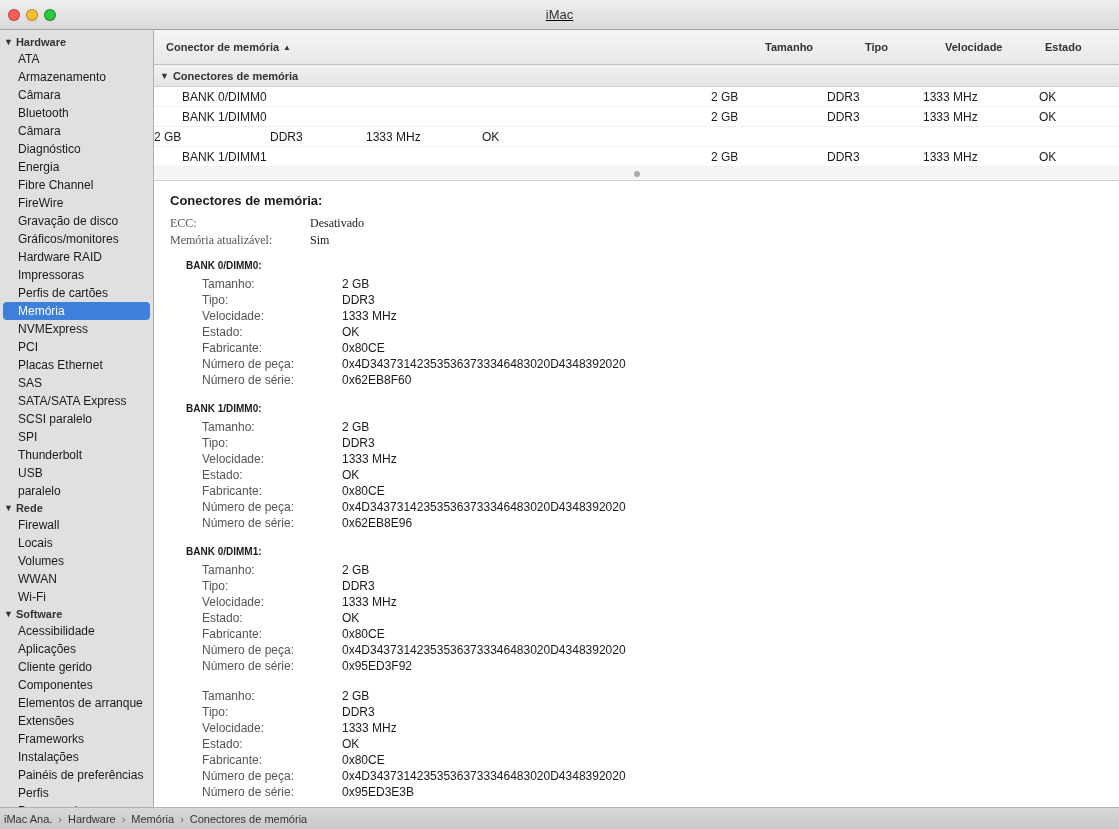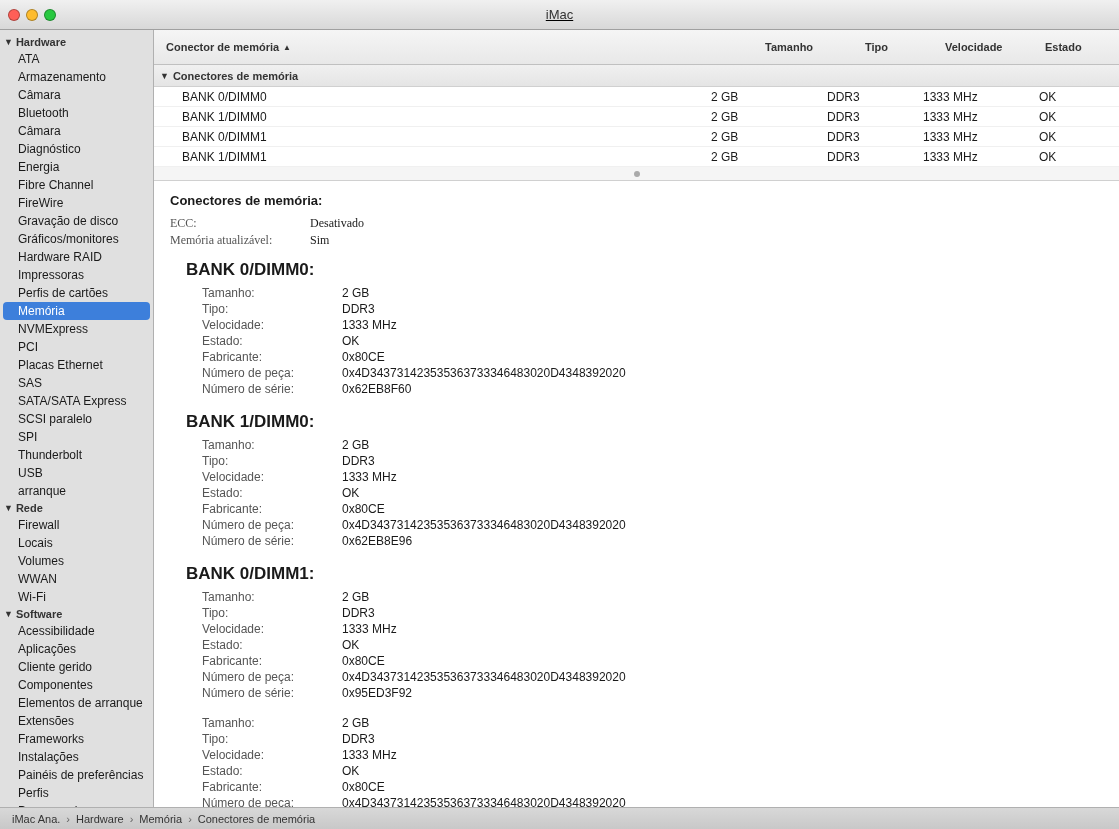--- a/index.html
+++ b/index.html
@@ -183,21 +183,21 @@
       color: #555;
       min-width: 140px;
     }
     .detail-meta-value {
       color: #1a1a1a;
     }
     .bank-section {
       margin-bottom: 16px;
     }
     .bank-title {
-      font-size: 17px;
+      font-size: 10px;
       font-weight: 700;
       color: #1a1a1a;
       margin-bottom: 6px;
       margin-left: 16px;
     }
     .bank-fields {
       margin-left: 32px;
     }
     .bank-field-row {
       display: flex;
@@ -210,21 +210,21 @@
     }
     .bank-field-value {
       color: #1a1a1a;
     }
     .status-bar {
       background: linear-gradient(to bottom, #d8d8d8, #c8c8c8);
       border-top: 1px solid #b0b0b0;
       height: 22px;
       display: flex;
       align-items: center;
-      padding: 0 12px;
+      padding: 0 4px;
       font-size: 11px;
       color: #333;
       flex-shrink: 0;
     }
     .breadcrumb-item {
       display: flex;
       align-items: center;
       gap: 4px;
     }
     .breadcrumb-sep {
@@ -271,21 +271,21 @@
         <div class="sidebar-item selected">Memória</div>
         <div class="sidebar-item">NVMExpress</div>
         <div class="sidebar-item">PCI</div>
         <div class="sidebar-item">Placas Ethernet</div>
         <div class="sidebar-item">SAS</div>
         <div class="sidebar-item">SATA/SATA Express</div>
         <div class="sidebar-item">SCSI paralelo</div>
         <div class="sidebar-item">SPI</div>
         <div class="sidebar-item">Thunderbolt</div>
         <div class="sidebar-item">USB</div>
-        <div class="sidebar-item">arranque</div>
+        <div class="sidebar-item">paralelo</div>
       </div>
 
     <div class="sidebar-section-header">
       <span class="triangle">▼</span>
       <span>Rede</span>
     </div>
     <div id="rede-items-container">
         <div class="sidebar-item">Firewall</div>
         <div class="sidebar-item">Locais</div>
         <div class="sidebar-item">Volumes</div>
@@ -339,21 +339,20 @@
     <div class="td-status">OK</div>
   </div>
         <div class="table-row">
     <div class="td-name">BANK 1/DIMM0</div>
     <div class="td-size">2 GB</div>
     <div class="td-type">DDR3</div>
     <div class="td-speed">1333 MHz</div>
     <div class="td-status">OK</div>
   </div>
         <div class="table-row">
-    <div class="td-name">BANK 0/DIMM1</div>
     <div class="td-size">2 GB</div>
     <div class="td-type">DDR3</div>
     <div class="td-speed">1333 MHz</div>
     <div class="td-status">OK</div>
   </div>
         <div class="table-row">
     <div class="td-name">BANK 1/DIMM1</div>
     <div class="td-size">2 GB</div>
     <div class="td-type">DDR3</div>
     <div class="td-speed">1333 MHz</div>

